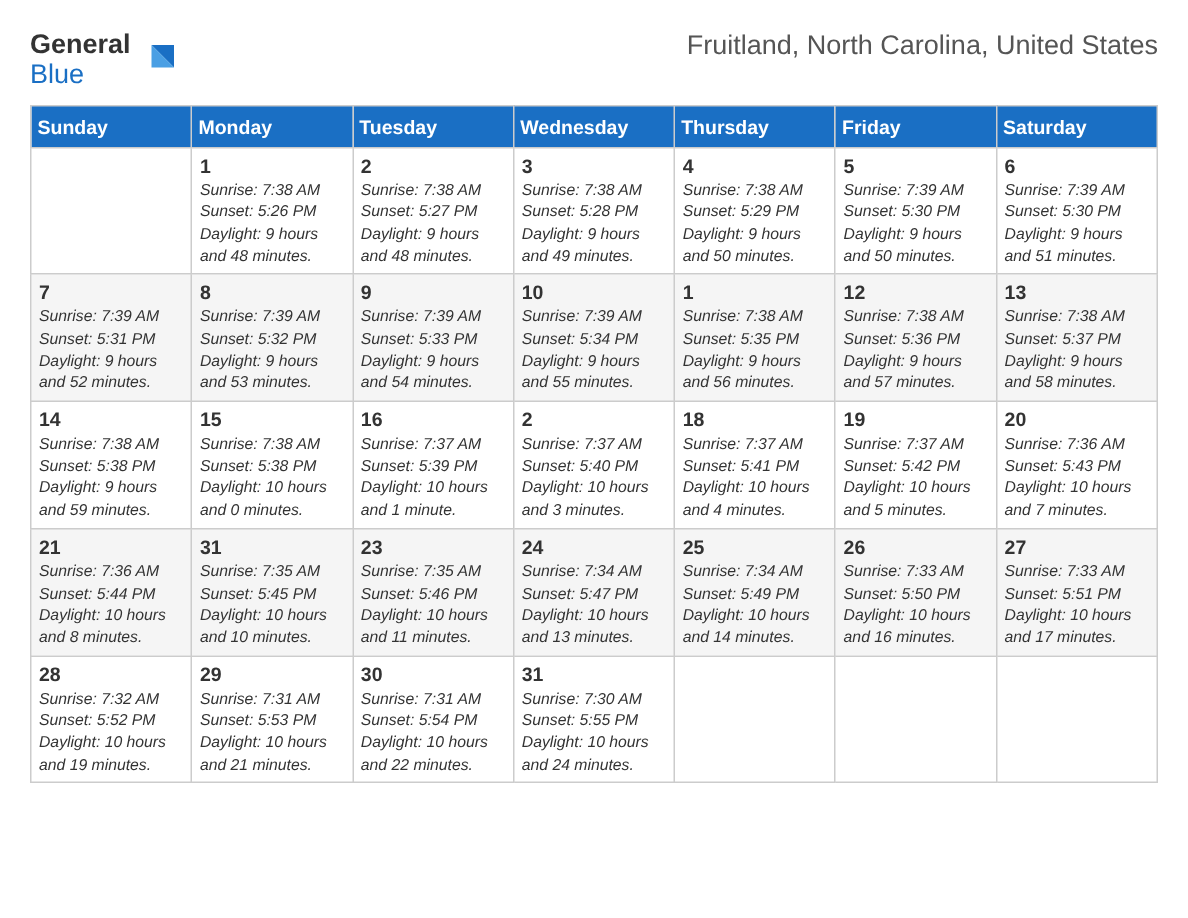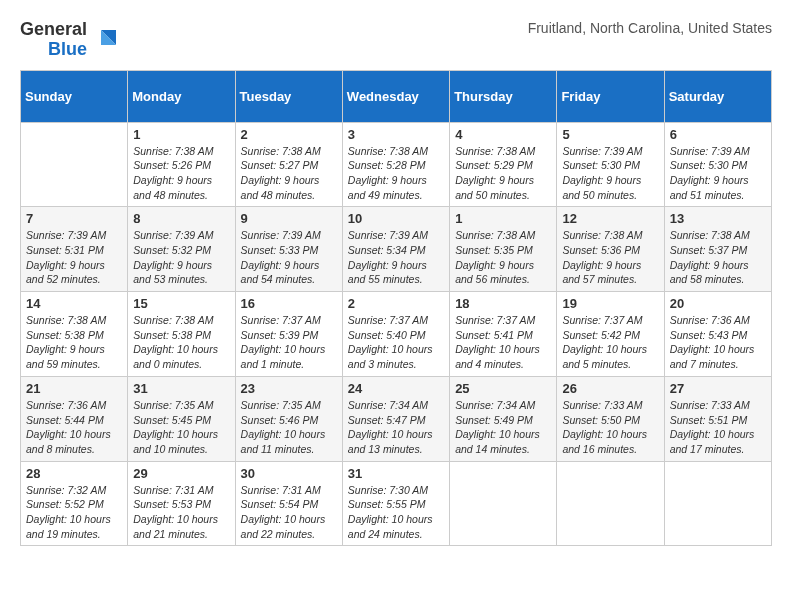--- a/index.html
+++ b/index.html
@@ -17,58 +17,57 @@
       margin-bottom: 10px;
     }
     .logo {
       display: flex;
       align-items: center;
     }
     .logo-text {
       display: flex;
       flex-direction: column;
       line-height: 1.1;
-      text-align: right;
     }
     .logo-general {
       font-size: 18px;
       font-weight: bold;
       color: #333;
     }
     .logo-blue {
       font-size: 18px;
-      font-weight: bold;
+      font-weight: normal;
       color: #1a6fc4;
     }
     .logo-icon {
       width: 30px;
       height: 30px;
       margin-left: 4px;
     }
     .title-block {
       text-align: right;
     }
     .month-title {
       font-size: 36px;
       font-weight: normal;
       color: #333;
     }
     .location {
-      font-size: 14px;
+      font-size: 18px;
       color: #555;
     }
     table {
       width: 100%;
       border-collapse: collapse;
       font-size: 11px;
     }
     th {
       background-color: #1a6fc4;
       color: #fff;
-      padding: 18px 4px;
+      padding: 6px 4px;
       text-align: left;
       font-size: 13px;
       font-weight: bold;
       border: 1px solid #ccc;
     }
     td {
       border: 1px solid #ccc;
       vertical-align: top;
       padding: 4px 5px;
       height: 80px;

